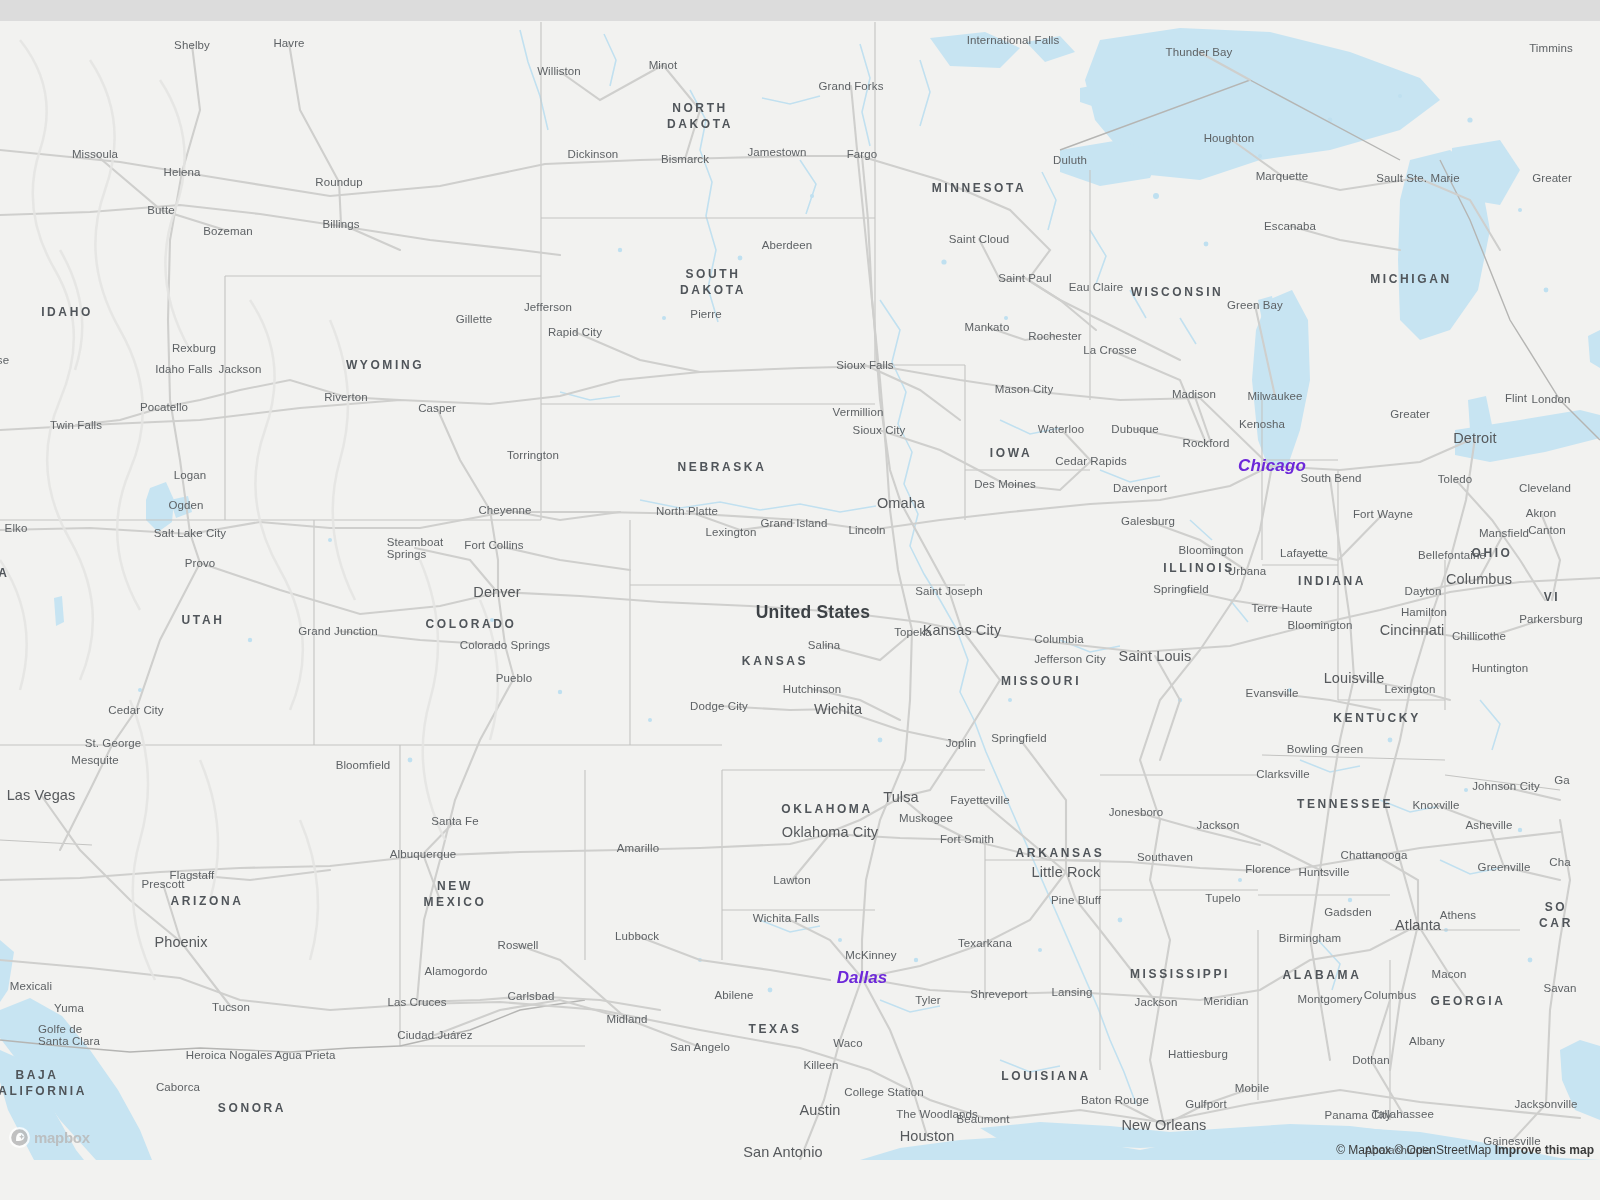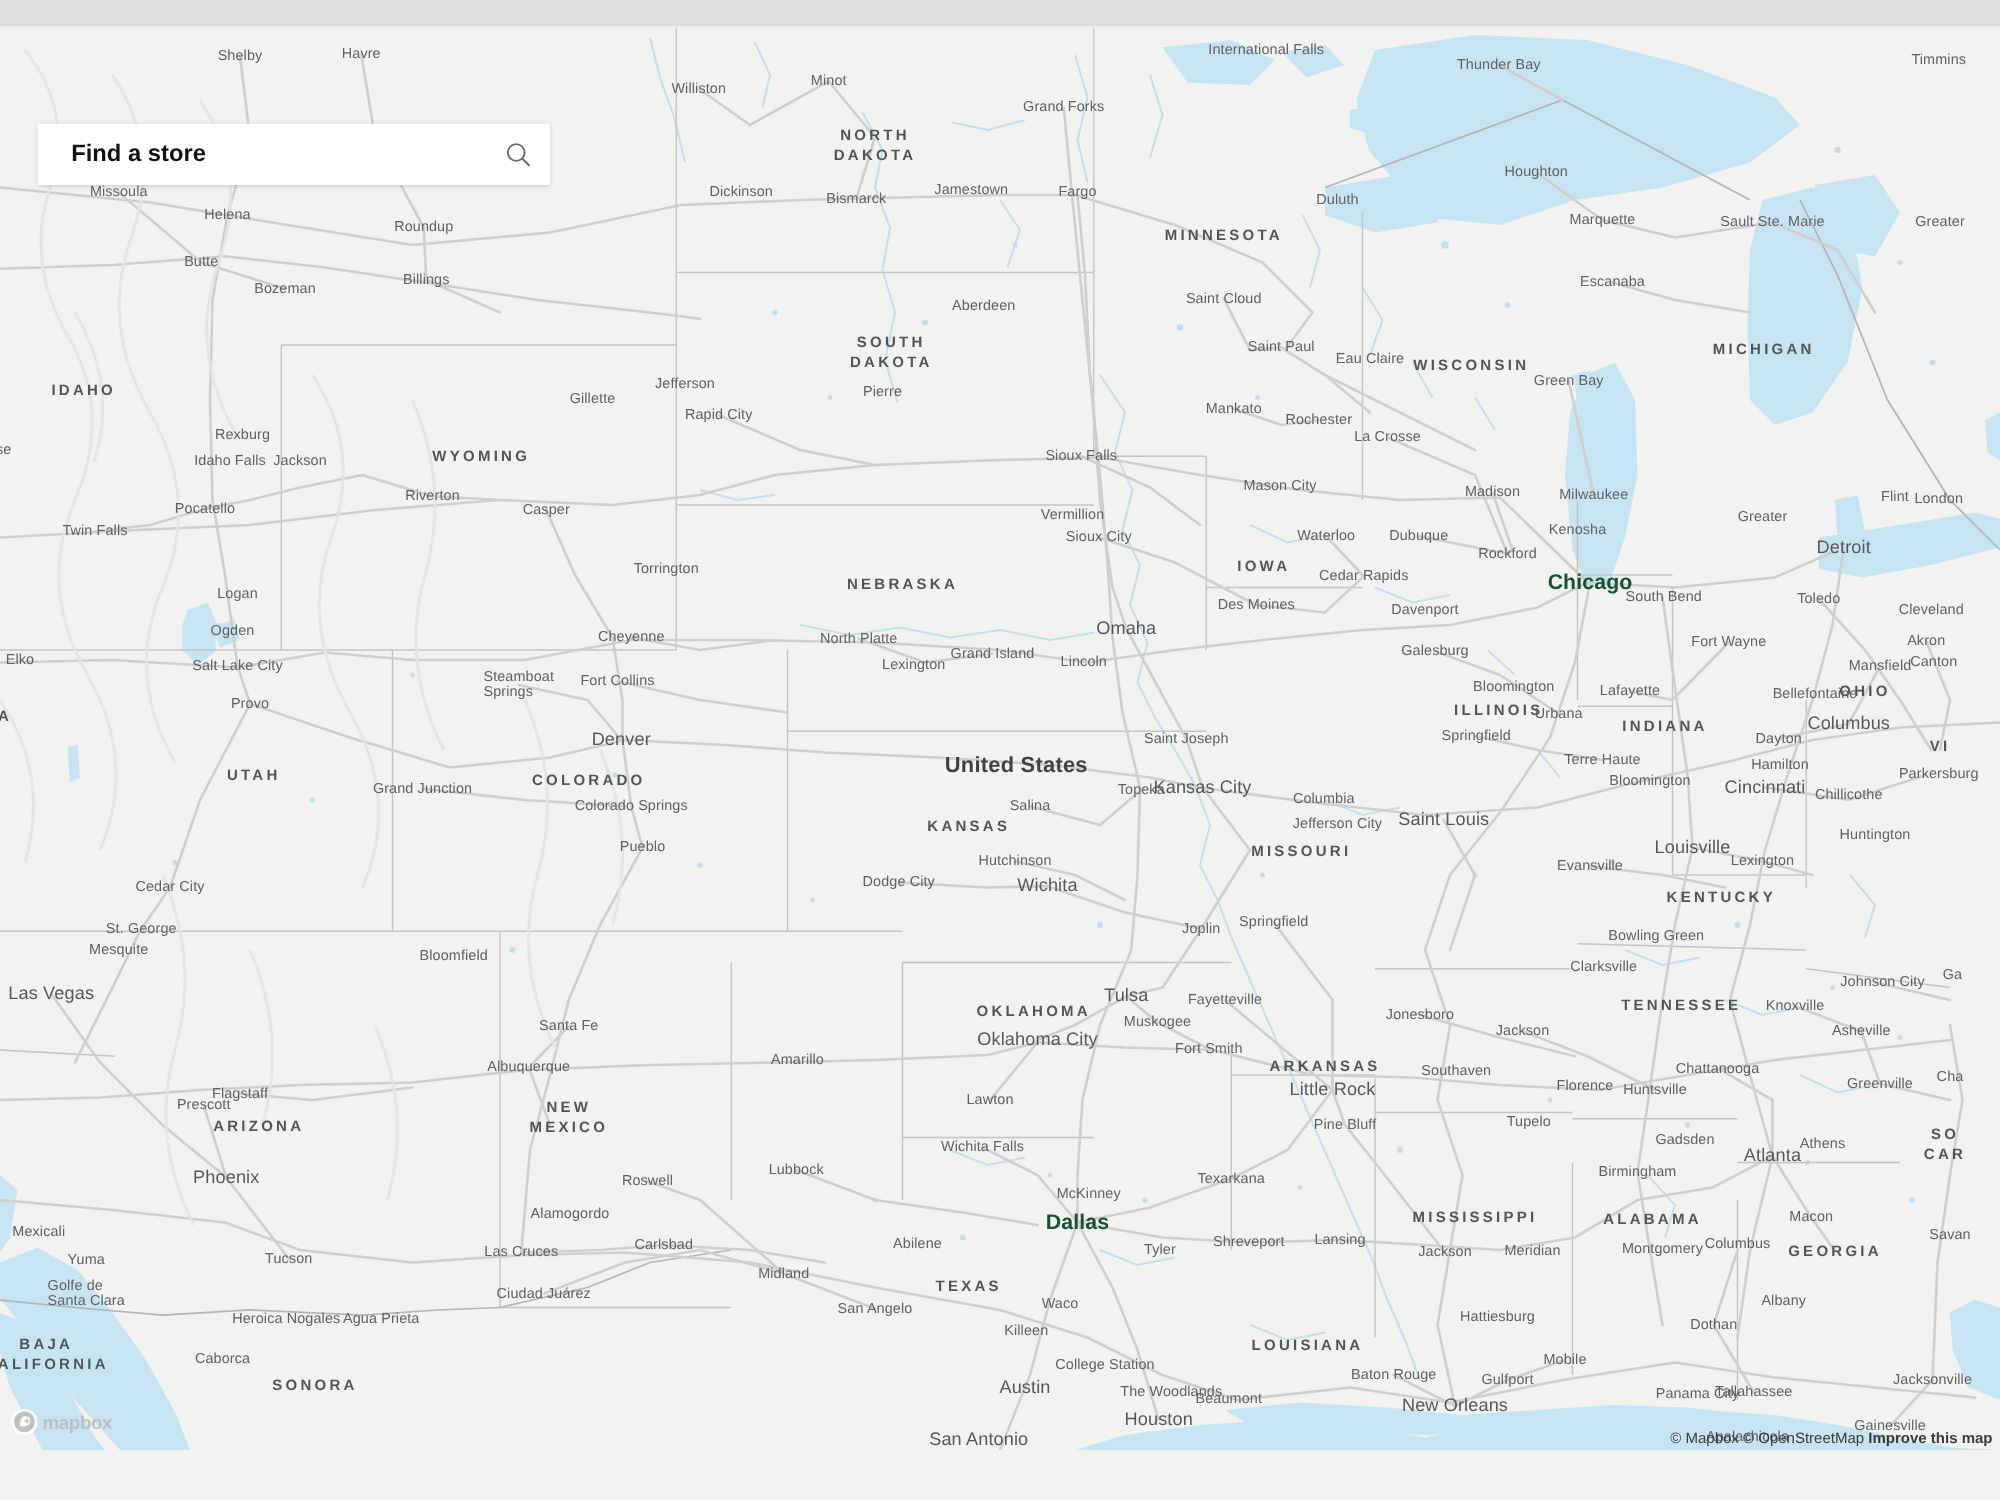--- a/index.html
+++ b/index.html
@@ -12,21 +12,21 @@
 
   
   .map-canvas{position:absolute;left:0;top:0;width:1600px;height:1160px;background:#f2f2f0;overflow:hidden;}
   .map-svg{position:absolute;left:0;top:0;}
 
   
   .lbl{position:absolute;white-space:nowrap;transform:translate(-50%,-50%);
        color:#5e6265;pointer-events:none;letter-spacing:.1px;}
   .lbl.city{font-size:11.5px;}
   .lbl.city.big{font-size:14.5px;color:#56595c;}
-  .lbl.city.xl{font-size:17px;color:#14532d;font-weight:bold;}
+  .lbl.city.xl{font-size:17px;color:#6d28d9;font-weight:bold;font-style:italic;}
   .lbl.state{font-size:12px;font-weight:bold;color:#50555a;letter-spacing:2.6px;text-align:center;line-height:1.35;}
   .lbl.country{font-size:17.5px;font-weight:bold;color:#3d4246;letter-spacing:.2px;}
 
   
   .search-box{position:absolute;left:30px;top:99px;width:410px;height:49px;background:#fff;
               box-shadow:0 1px 4px rgba(0,0,0,.22);display:flex;align-items:center;z-index:40;}
   .search-input{flex:1;border:0;outline:0;background:transparent;margin-left:25px;
                 font-family:"Liberation Sans",sans-serif;font-size:19px;font-weight:bold;color:#111;}
   .search-input::placeholder{color:#111;opacity:1;font-weight:bold;}
   .search-btn{width:52px;height:49px;border:0;background:transparent;cursor:pointer;
@@ -620,24 +620,15 @@
 
     <div class="attrib">
       <a href="#">© Mapbox</a>
       <a href="#">© OpenStreetMap</a>
       <a href="#" class="imp">Improve this map</a>
     </div>
   </div>
 
   <div class="top-strip"></div>
 
-  <div class="search-box">
-    <input class="search-input" type="text" placeholder="Find a store" style="">
-    <button class="search-btn">
-      <svg width="21" height="21" viewBox="0 0 21 21">
-        <circle cx="9" cy="9" r="6.7" fill="none" stroke="#6b6b6b" stroke-width="1.5"></circle>
-        <line x1="13.8" y1="13.8" x2="19.2" y2="19.2" stroke="#6b6b6b" stroke-width="1.5" stroke-linecap="round"></line>
-      </svg>
-    </button>
-  </div>
 
 
 </div>
 
 </body></html>

